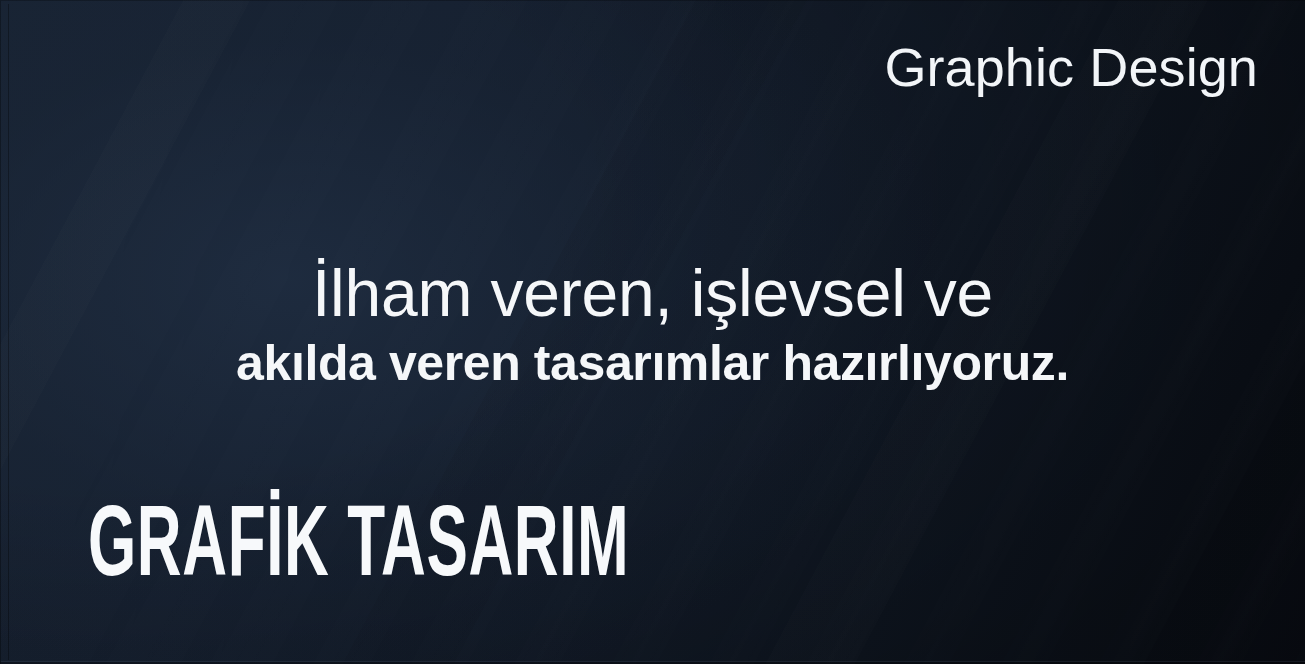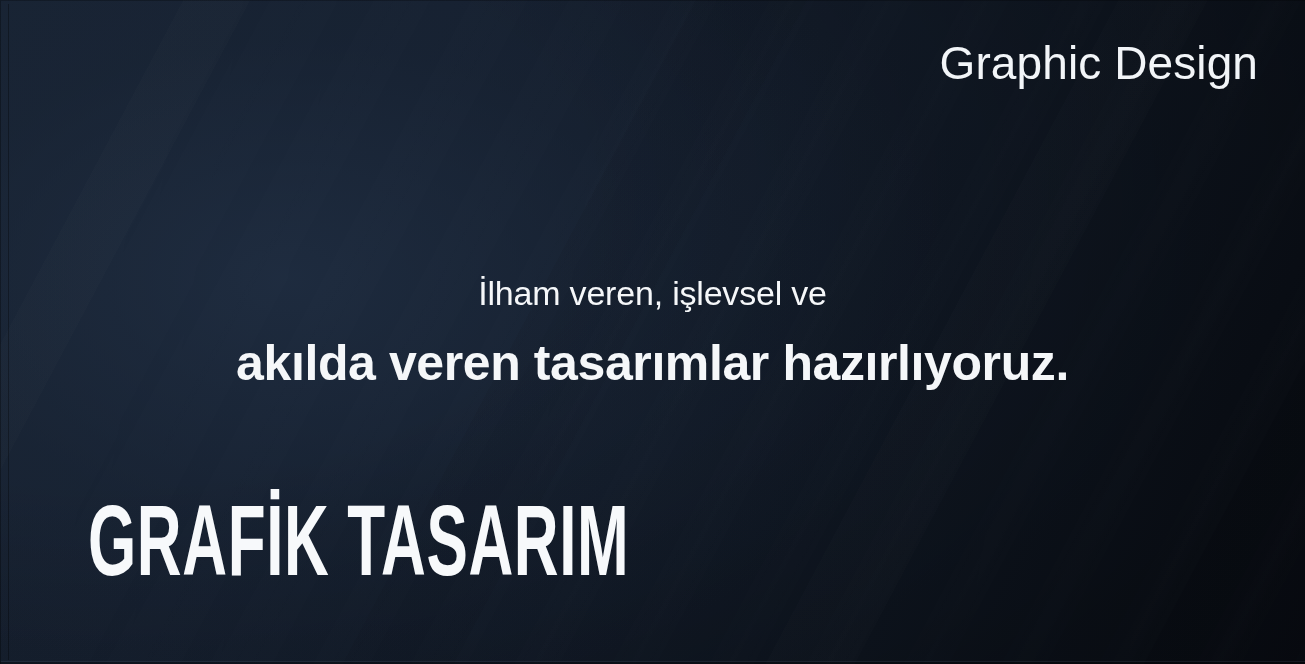--- a/index.html
+++ b/index.html
@@ -119,40 +119,40 @@
   
   .content {
     position: absolute;
     inset: 0;
   }
 
   .eyebrow {
     position: absolute;
     top: 40px;
     right: 47px;
-    font-size: 46px;
+    font-size: 54px;
     line-height: 1.0;
     font-weight: 300;
     letter-spacing: 0.1px;
     color: #f2f5f8;
     white-space: nowrap;
   }
 
   .headline {
     position: absolute;
     top: 258px;
     left: 0;
     right: 0;
     text-align: center;
     color: #f5f7f9;
   }
 
   .headline-line1 {
     display: block;
-    font-size: 34px;
+    font-size: 66px;
     line-height: 70px;
     font-weight: 400;
     letter-spacing: -0.2px;
     white-space: nowrap;
   }
 
   .headline-line2 {
     display: block;
     font-size: 50px;
     line-height: 70px;

